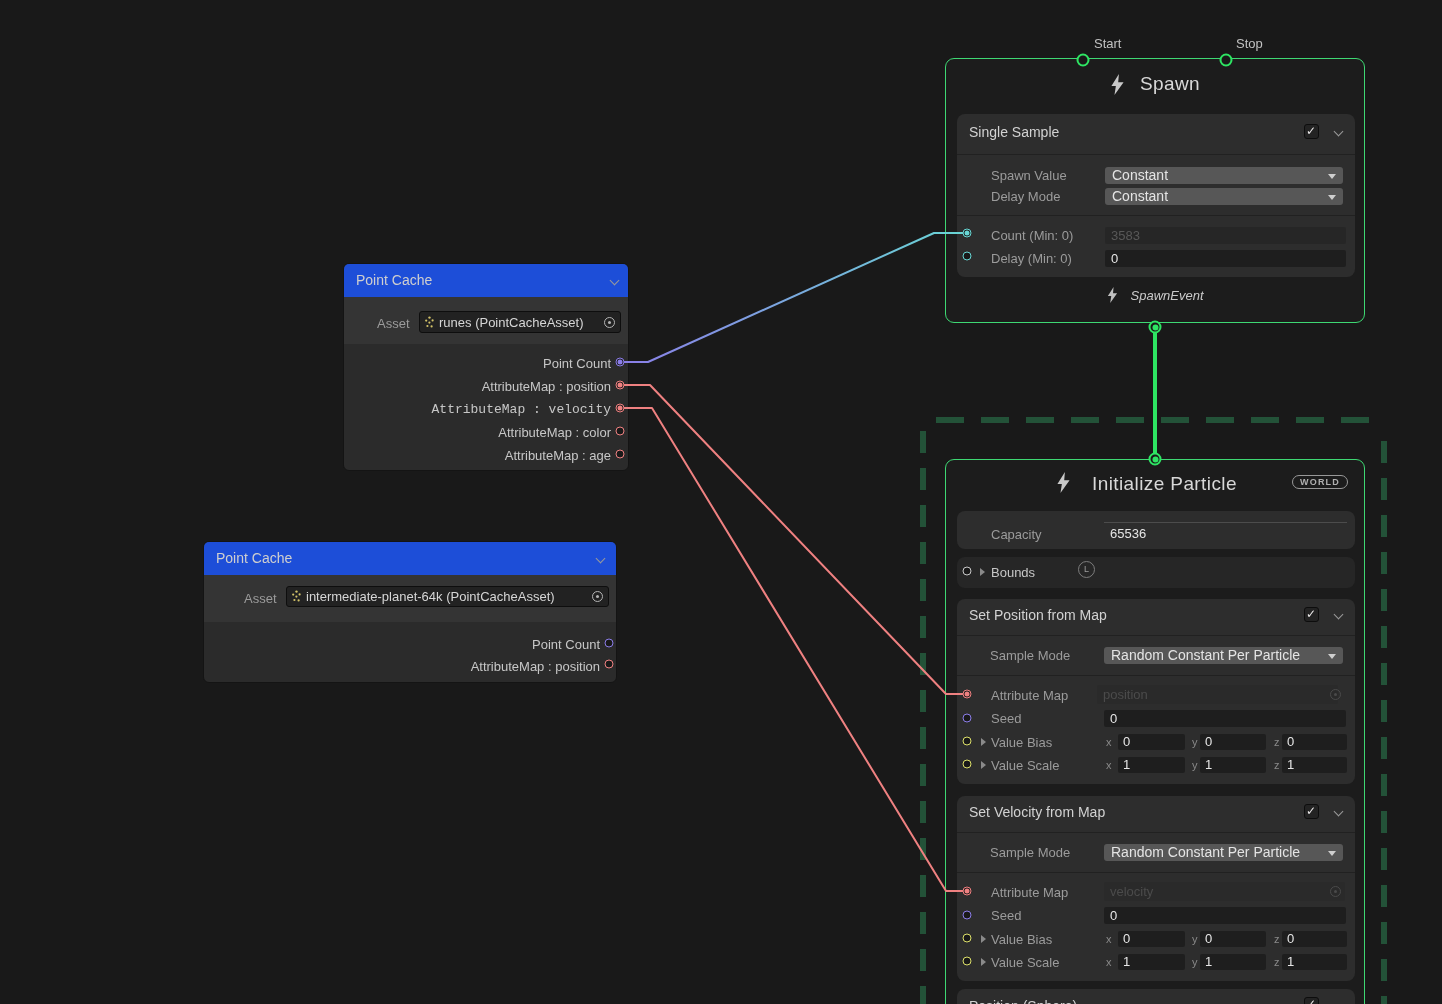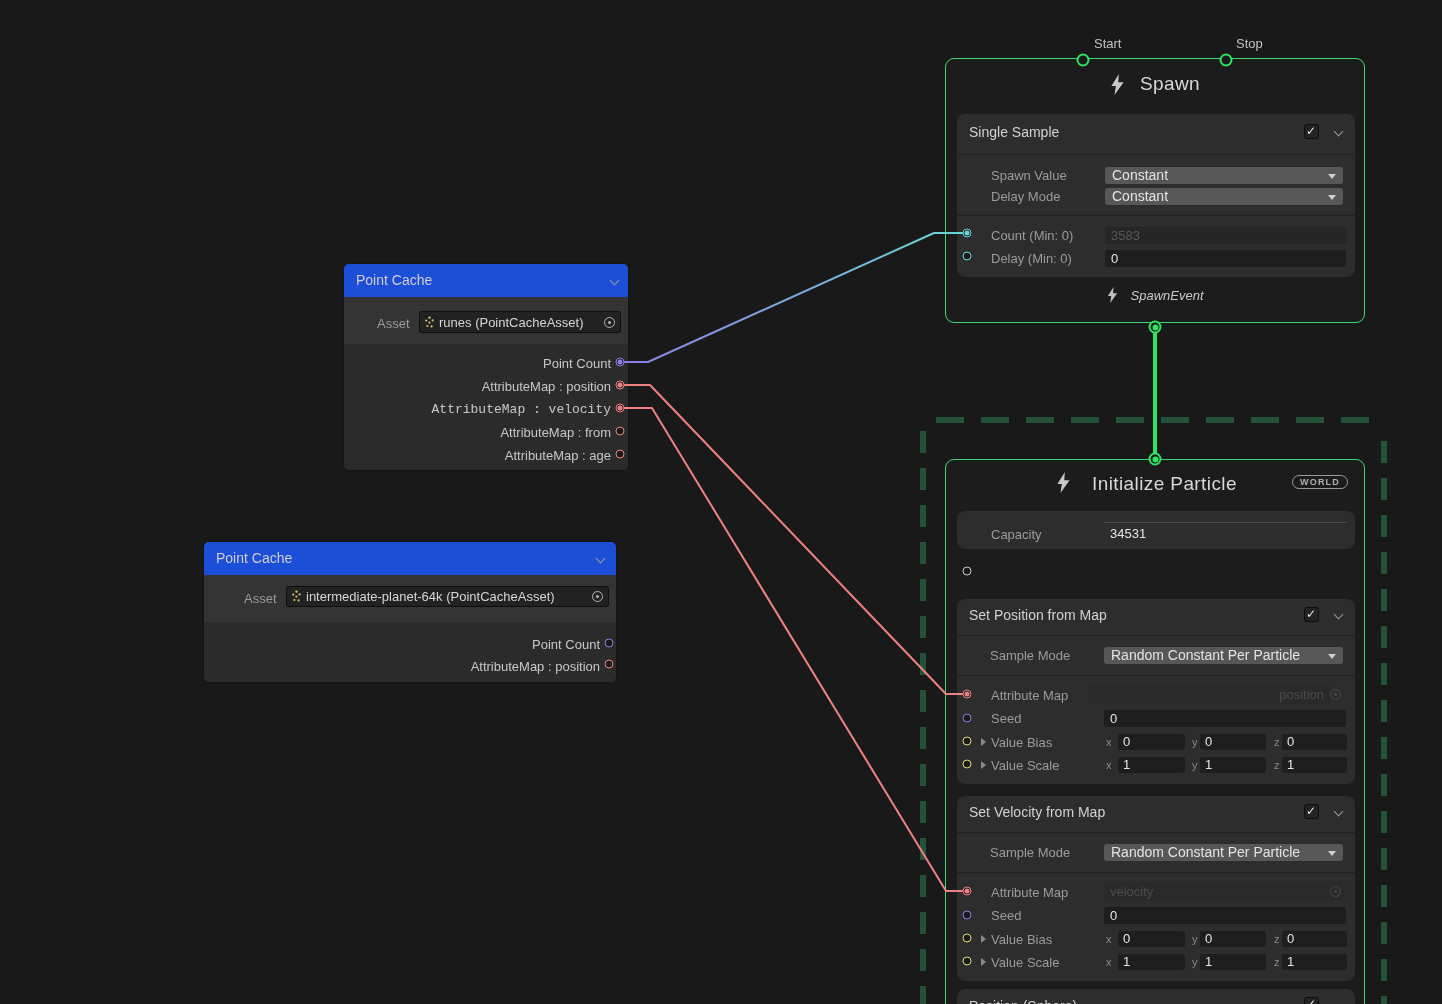--- a/index.html
+++ b/index.html
@@ -136,36 +136,41 @@
   <div class="ctx" style="left:945px;top:459px;width:420px;height:600px;">
     <svg class="abs" style="left:110px;top:12px;" width="15" height="21" viewBox="0 0 12 18">
         <path d="M7.2 0 L0.8 10.2 H4.6 L3.4 18 L11.2 7 H6.6 Z" fill="#c9c9c9"></path>
       </svg>
     <span class="abs" style="left:146px;top:13px;font-size:19px;color:#d8d8d8;letter-spacing:.4px;">Initialize Particle</span>
     <span class="world" style="right:16px;top:15px;">WORLD</span>
 
     <div class="block" style="left:11px;top:51px;width:398px;height:38px;">
       <span class="lbl" style="left:34px;top:15px;">Capacity</span>
       <div class="cap-line" style="left:147px;top:11px;width:243px;"></div>
-      <span class="abs" style="left:153px;top:15px;font-size:13px;color:#e6e6e6;">34531</span>
-    </div>
-
+      <span class="abs" style="left:153px;top:15px;font-size:13px;color:#e6e6e6;">65536</span>
+    </div>
+
+    <div class="block" style="left:11px;top:97px;width:398px;height:31px;background:#262626;">
+      <span class="expander" style="left:23px;top:11px;"></span>
+      <span class="lbl bright" style="left:34px;top:7px;">Bounds</span>
+      <span class="lbadge" style="left:121px;top:4px;">L</span>
+    </div>
 
     <div class="block" style="left:11px;top:139px;width:398px;height:185px;">
       <span class="block-title" style="top:8px;">Set Position from Map</span>
       <span class="checkbox" style="right:36px;top:8px;"></span>
       <span class="chev" style="right:13px;top:12px;"></span>
       <div class="bdiv" style="top:36px;"></div>
 
       <span class="lbl" style="left:33px;top:48px;">Sample Mode</span>
       <div class="dropdown" style="left:147px;top:48px;width:239px;">Random Constant Per Particle</div>
       <div class="bdiv" style="top:76px;"></div>
 
       <span class="lbl" style="left:34px;top:88px;">Attribute Map</span>
-      <div class="field off" style="left:132px;top:86px;width:241px;height:19px;line-height:19px;text-align:right;">position</div>
+      <div class="field off" style="left:140px;top:86px;width:241px;height:19px;line-height:19px;">position</div>
       <span class="picker off" style="left:373px;top:90px;"></span>
 
       <span class="lbl" style="left:34px;top:111px;">Seed</span>
       <div class="field" style="left:147px;top:111px;width:242px;">0</div>
 
       <span class="expander" style="left:24px;top:139px;"></span>
       <span class="lbl" style="left:34px;top:135px;">Value Bias</span>
       <span class="axis" style="left:149px;top:135px;">x</span>
       <div class="minifield" style="left:161px;top:135px;width:67px;">0</div>
       <span class="axis" style="left:235px;top:135px;">y</span>
@@ -243,21 +248,21 @@
               <circle cx="7.6" cy="10.4" r="1.1"></circle>
             </g>
         </svg>
         <span class="abs" style="left:19px;top:3px;line-height:16px;">runes (PointCacheAsset)</span>
         <span class="picker" style="right:5px;top:5px;"></span>
       </div>
     </div>
     <span class="out-lbl" style="right:17px;top:91px;">Point Count</span>
     <span class="out-lbl" style="right:17px;top:114px;">AttributeMap : position</span>
     <span class="out-lbl" style="right:17px;top:137px;font-family:Liberation Mono, monospace;">AttributeMap : velocity</span>
-    <span class="out-lbl" style="right:17px;top:160px;">AttributeMap : from</span>
+    <span class="out-lbl" style="right:17px;top:160px;">AttributeMap : color</span>
     <span class="out-lbl" style="right:17px;top:183px;">AttributeMap : age</span>
   </div>
 
   <div class="op" style="left:203px;top:541px;width:414px;height:142px;">
     <div class="op-header">
       <span class="t">Point Cache</span>
       <span class="chev" style="right:12px;top:13px;"></span>
     </div>
     <div class="op-asset">
       <span class="lbl" style="left:40px;top:15px;">Asset</span>

